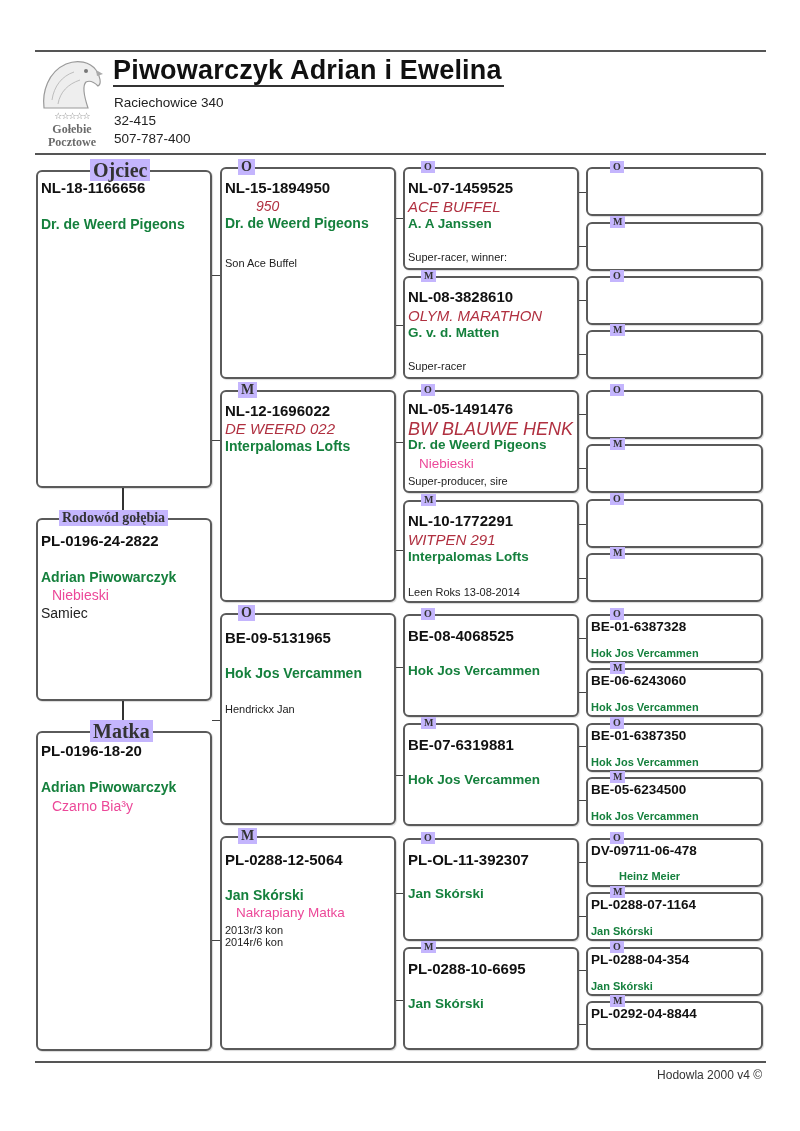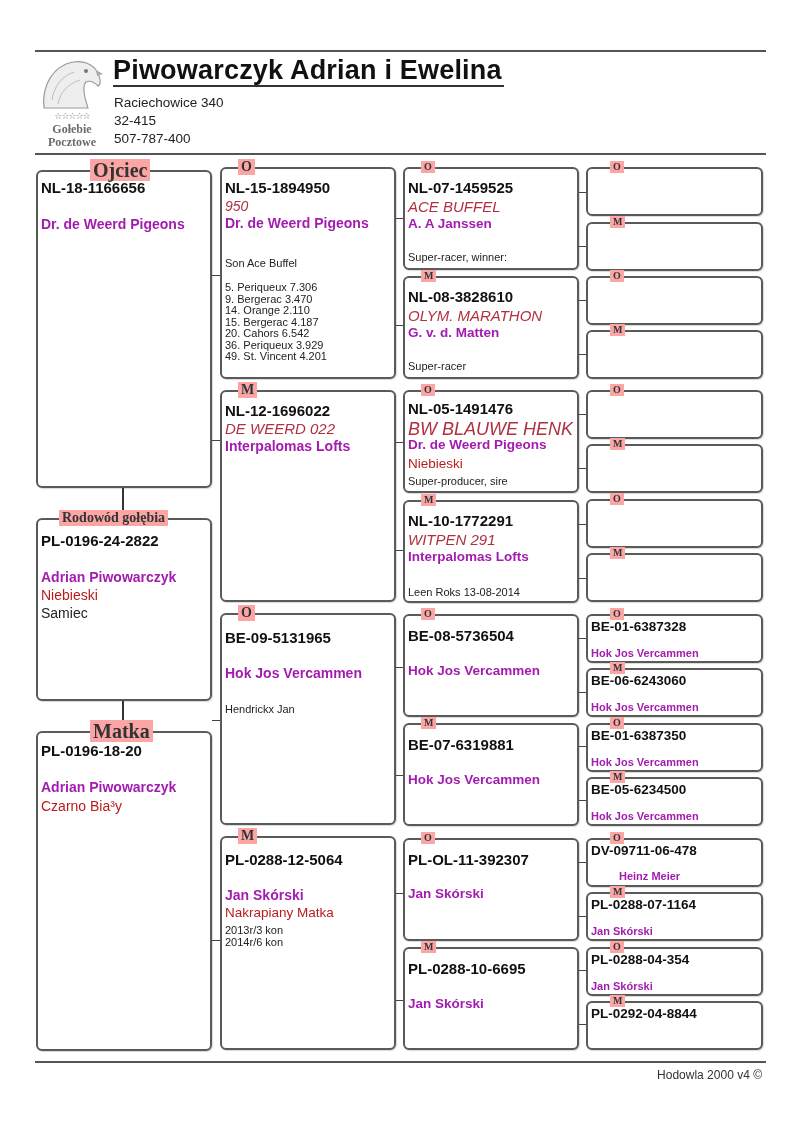--- a/index.html
+++ b/index.html
@@ -14,29 +14,29 @@
     .logo-stars { position: absolute; left: 0; top: 55px; width: 72px; text-align: center; font-size: 9px; letter-spacing: -1px; color: #777; font-family: "DejaVu Sans", sans-serif; }
     .logo-t1, .logo-t2 { position: absolute; left: 0; width: 72px; text-align: center; font-family: "Liberation Serif", serif; font-weight: bold; font-size: 12px; color: #6a6a6a; }
     .logo-t1 { top: 66px; }
     .logo-t2 { top: 79px; }
 
     .title { position: absolute; left: 113px; top: 55px; font-size: 27px; font-weight: bold; color: #111; letter-spacing: 0.2px; border-bottom: 2px solid #333; line-height: 30px; padding-right: 2px; }
     .addr { position: absolute; left: 114px; font-size: 13.5px; color: #222; }
 
     
     .box { position: absolute; border: 2px solid #5a5a5a; border-radius: 6px; background: #fff; box-shadow: 1px 1px 1px rgba(0,0,0,0.15); }
-    .legend { position: absolute; top: -10px; background: #fca5a5; font-family: "Liberation Serif", serif; font-weight: bold; color: #333; padding: 0 3px; line-height: 16px; }
+    .legend { position: absolute; top: -10px; background: #c4b5fd; font-family: "Liberation Serif", serif; font-weight: bold; color: #333; padding: 0 3px; line-height: 16px; }
     .legend.big { font-size: 20px; top: -13px; line-height: 22px; }
     .legend.mid { font-size: 14px; top: -10px; }
     .legend.xs { font-size: 10px; top: -8px; line-height: 12px; }
 
     .ring { position: absolute; left: 3px; font-weight: bold; color: #111; white-space: nowrap; }
     .name { position: absolute; left: 3px; font-style: italic; color: #b03040; white-space: nowrap; }
-    .owner { position: absolute; left: 3px; font-weight: bold; color: #a21caf; white-space: nowrap; }
-    .color { position: absolute; left: 3px; color: #b91c1c; white-space: nowrap; }
+    .owner { position: absolute; left: 3px; font-weight: bold; color: #15803d; white-space: nowrap; }
+    .color { position: absolute; left: 14px; color: #ec4899; white-space: nowrap; }
     .note { position: absolute; left: 3px; color: #222; white-space: nowrap; }
     .lines { position: absolute; left: 3px; color: #222; font-size: 11px; line-height: 11.5px; }
 
     
     .hl { position: absolute; height: 1px; background: #444; }
     .vl { position: absolute; width: 2px; background: #333; }
 
     .footer { position: absolute; right: 38px; top: 1068px; font-size: 12px; color: #333; }
   </style>
 </head>
@@ -89,32 +89,23 @@
 </div>
 
 <div class="hl" style="left:212px; top:275px; width:9px;"></div>
 <div class="hl" style="left:212px; top:440px; width:9px;"></div>
 <div class="hl" style="left:212px; top:720px; width:9px;"></div>
 <div class="hl" style="left:212px; top:940px; width:9px;"></div>
 
 <div class="box" style="left:220px; top:167px; width:176px; height:212px;">
   <span class="legend mid" style="left:16px;">O</span>
   <span class="ring" style="top:10px; font-size:15px;">NL-15-1894950</span>
-  <span class="name" style="top:29px; font-size:14px;">950</span>
+  <span class="name" style="top:29px; font-size:14px;margin-left:31px;">950</span>
   <span class="owner" style="top:46px; font-size:14px;">Dr. de Weerd Pigeons</span>
   <span class="note" style="top:88px; font-size:11px;">Son Ace Buffel</span>
-  <div class="lines" style="top:113px;">
-    <div>5. Periqueux 7.306</div>
-    <div>9. Bergerac 3.470</div>
-    <div>14. Orange 2.110</div>
-    <div>15. Bergerac 4.187</div>
-    <div>20. Cahors 6.542</div>
-    <div>36. Periqueux 3.929</div>
-    <div>49. St. Vincent 4.201</div>
-  </div>
 </div>
 
 <div class="box" style="left:220px; top:390px; width:176px; height:212px;">
   <span class="legend mid" style="left:16px;">M</span>
   <span class="ring" style="top:10px; font-size:15px;">NL-12-1696022</span>
   <span class="name" style="top:28px; font-size:15px;">DE WEERD 022</span>
   <span class="owner" style="top:46px; font-size:14px;">Interpalomas Lofts</span>
 </div>
 
 <div class="box" style="left:220px; top:613px; width:176px; height:212px;">
@@ -168,21 +159,21 @@
 </div>
 <div class="box" style="left:403px; top:500px; width:176px; height:103px;">
   <span class="legend xs" style="left:16px;">M</span>
   <span class="ring" style="top:10px; font-size:15px;">NL-10-1772291</span>
   <span class="name" style="top:29px; font-size:15px;">WITPEN 291</span>
   <span class="owner" style="top:47px; font-size:13.5px;">Interpalomas Lofts</span>
   <span class="note" style="top:84px; font-size:11px;text-align:center;">Leen Roks 13-08-2014</span>
 </div>
 <div class="box" style="left:403px; top:614px; width:176px; height:103px;">
   <span class="legend xs" style="left:16px;">O</span>
-  <span class="ring" style="top:11px; font-size:15px;">BE-08-5736504</span>
+  <span class="ring" style="top:11px; font-size:15px;">BE-08-4068525</span>
   <span class="owner" style="top:47px; font-size:13.5px;">Hok Jos Vercammen</span>
 </div>
 <div class="box" style="left:403px; top:723px; width:176px; height:103px;">
   <span class="legend xs" style="left:16px;">M</span>
   <span class="ring" style="top:11px; font-size:15px;">BE-07-6319881</span>
   <span class="owner" style="top:47px; font-size:13.5px;">Hok Jos Vercammen</span>
 </div>
 <div class="box" style="left:403px; top:838px; width:176px; height:103px;">
   <span class="legend xs" style="left:16px;">O</span>
   <span class="ring" style="top:11px; font-size:15px;">PL-OL-11-392307</span>

